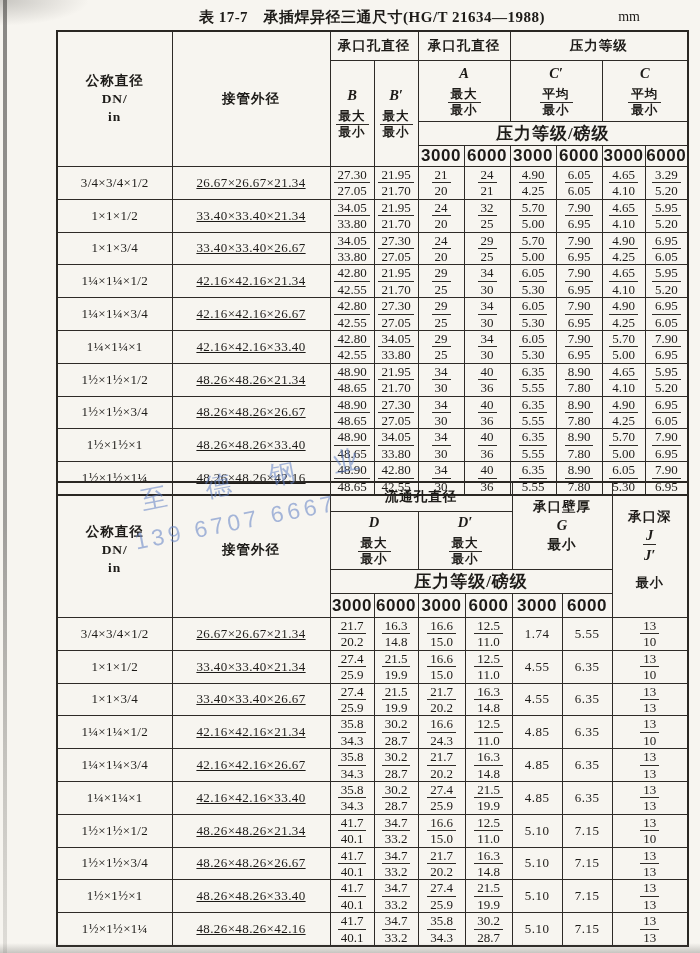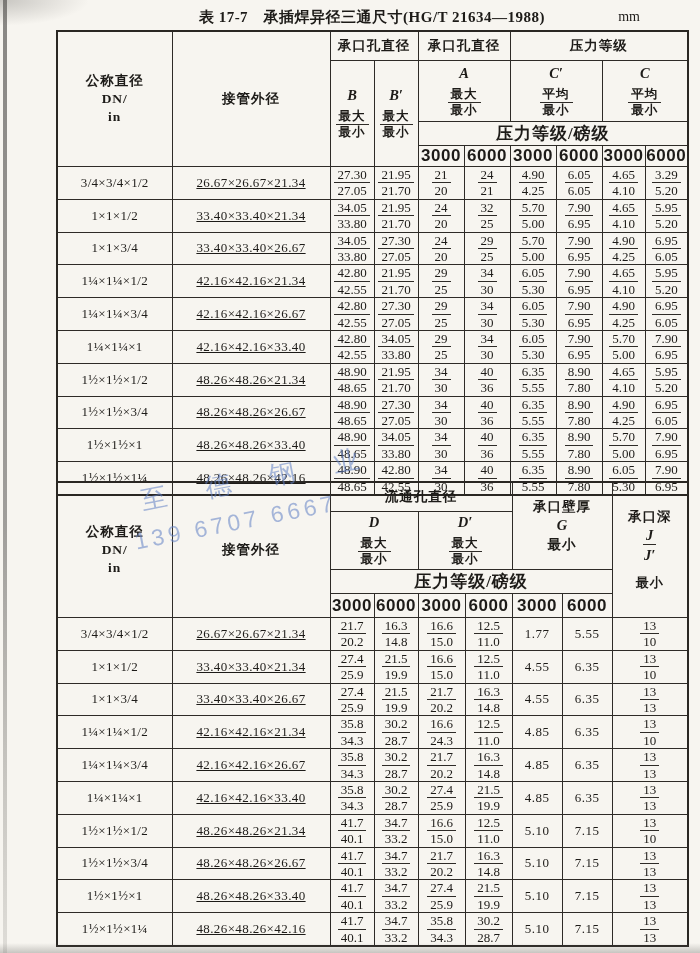--- a/index.html
+++ b/index.html
@@ -582,21 +582,21 @@
             <span class="fb">14.8</span>
           </span></td>
         <td><span class="vfrac">
             <span class="ft">16.6</span>
             <span class="fb">15.0</span>
           </span></td>
         <td><span class="vfrac">
             <span class="ft">12.5</span>
             <span class="fb">11.0</span>
           </span></td>
-        <td class="gcell">1.77</td>
+        <td class="gcell">1.74</td>
         <td class="gcell">5.55</td>
         <td><span class="vfrac">
             <span class="ft">13</span>
             <span class="fb">10</span>
           </span></td>
       </tr>
       <tr class="dr2">
         <td class="dn">1×1×1/2</td>
         <td class="od">33.40×33.40×21.34</td>
         <td><span class="vfrac">

